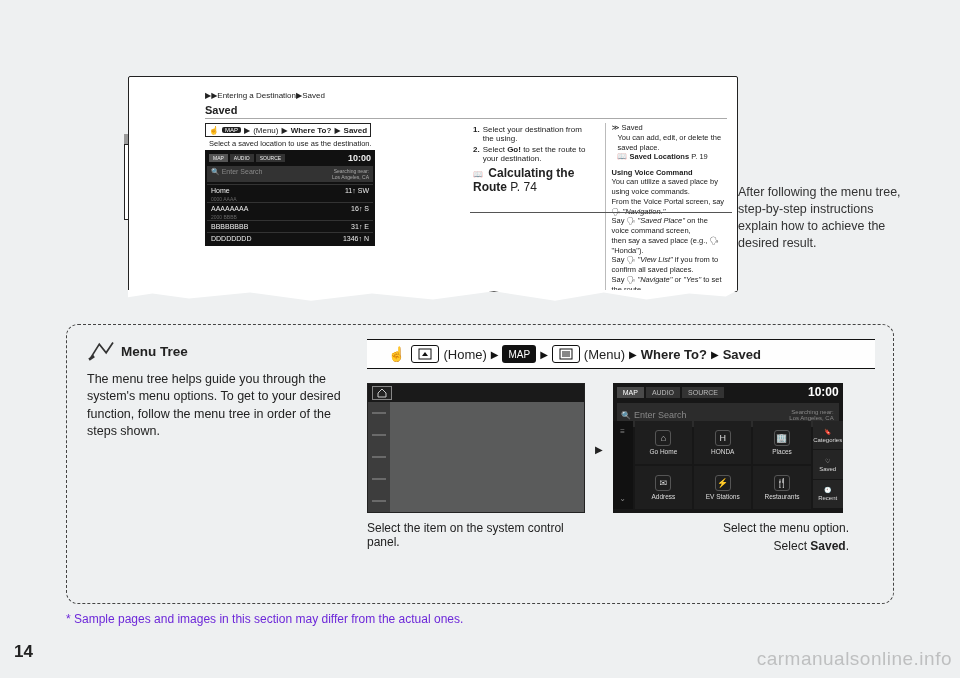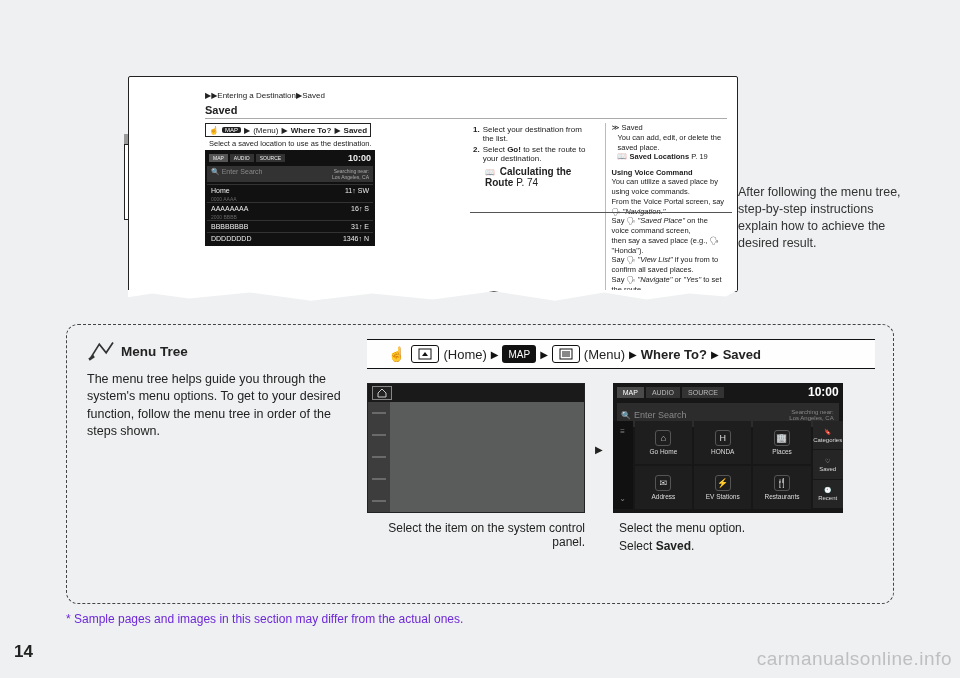--- a/index.html
+++ b/index.html
@@ -297,24 +297,24 @@
     background: #1e1e1e;
     display: flex; flex-direction: column; align-items: center; justify-content: center;
     font-size: 6.5px; gap: 2px;
   }
   .np-cell .ico { width: 16px; height: 16px; border: 1px solid #555; border-radius: 3px; display:flex;align-items:center;justify-content:center; font-size:9px; }
 
   .mt-captions {
     display: flex; gap: 10px; margin-top: 8px;
     font-size: 12px;
   }
-  .mt-cap-left { width: 218px; text-align: right; }
+  .mt-cap-left { width: 218px; }
   .mt-cap-sep { width: 14px; }
   .mt-cap-right { width: 230px; }
-  .mt-cap-right p { margin-bottom: 4px; }
+  .mt-cap-right p { margin-bottom: 4px; text-align: right; }
 
   .footnote {
     position: absolute;
     left: 66px; top: 612px;
     font-size: 12px; color: #6d28d9;
   }
   .page-num {
     position: absolute;
     left: 14px; bottom: 16px;
     font-size: 17px; font-weight: bold;
@@ -387,29 +387,29 @@
             <div class="nav-mock-row">
               <span>DDDDDDDD</span>
               <span>1346↑ N</span>
             </div>
           </div>
         </div>
 
         <div class="pg-right">
           <div style="font-size:8px;display:flex;gap:3px">
             <b>1.</b>
-            <span>Select your destination from the list.</span>
+            <span>Select your destination from the using.</span>
           </div>
           <div style="font-size:8px;display:flex;gap:3px;margin-top:2px">
             <b>2.</b>
             <span>
               <span>Select </span><b>Go!</b><span> to set the route to your destination.</span>
             </span>
           </div>
-          <div style="font-size:10px;margin:3px 0 0 12px">
+          <div style="font-size:12px;margin:3px 0 0 0">
             <span class="book-icn"></span>
             <b>Calculating the Route</b>
             <span>P. 74</span>
           </div>
         </div>
 
         <div class="pg-right-col2" style="border-left:1px solid #bbb;padding-left:6px;font-size:7.5px;line-height:1.3">
           <div><span>≫</span> <span>Saved</span></div>
           <div style="margin-left:6px">You can add, edit, or delete the saved place.</div>
           <div style="margin-left:6px"><span class="book-icn"></span><b>Saved Locations</b> <span>P. 19</span></div>

